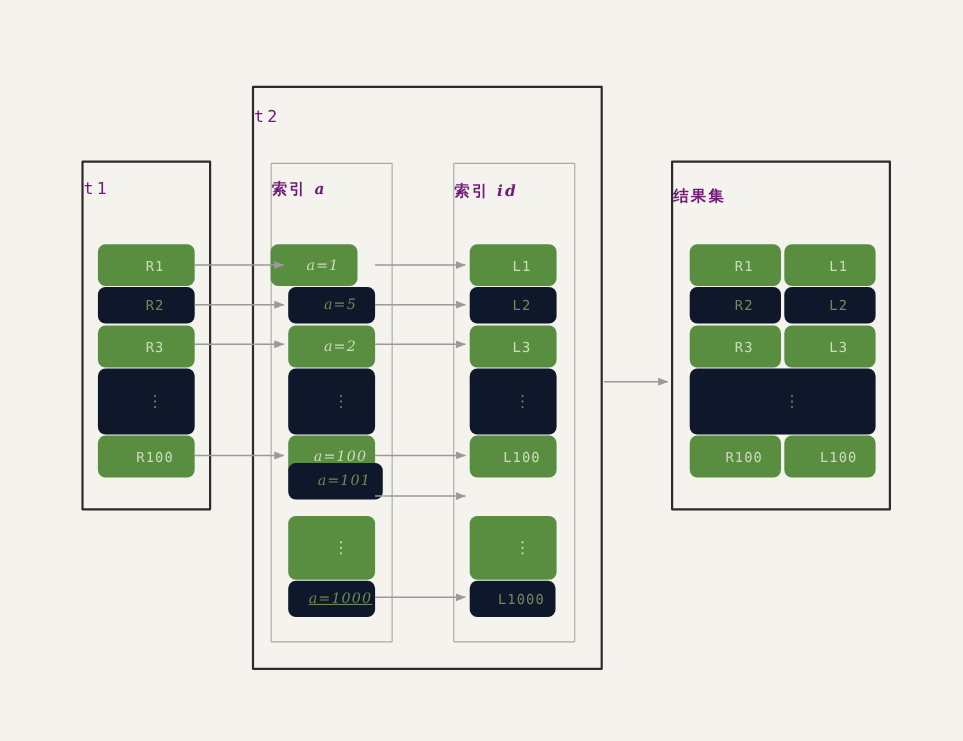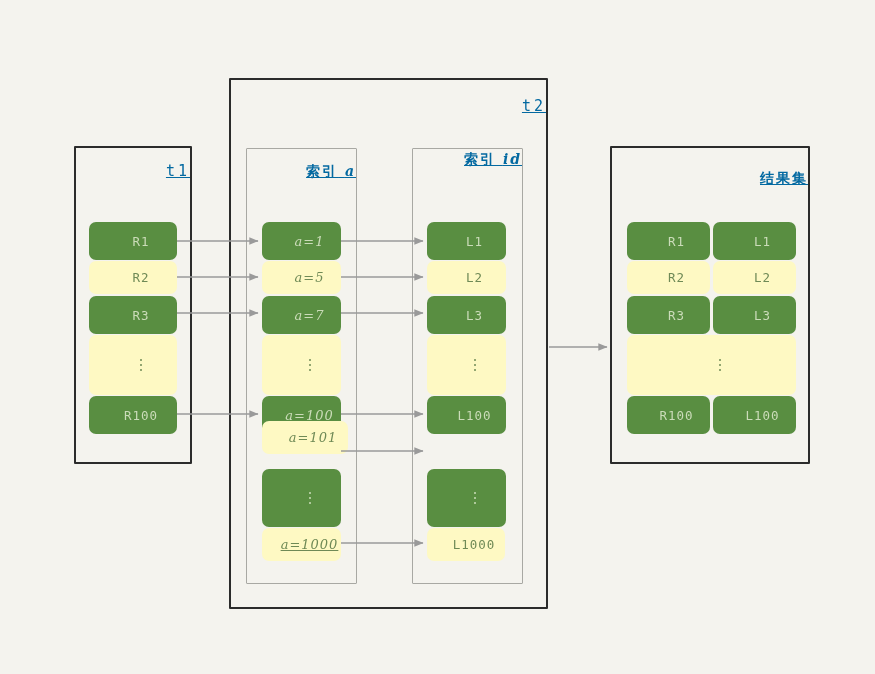--- a/index.html
+++ b/index.html
@@ -31,25 +31,24 @@
   .inner-box {
     position: absolute;
     background: #f4f3ee;
     border: 1.5px solid #a8a8a3;
     box-sizing: border-box;
     border-radius: 1px;
   }
   .box-title {
     position: absolute;
     width: 100%;
-    text-align: right;
-    color: #0369a1;
+    text-align: left;
+    color: #701a75;
     font-family: "DejaVu Sans Mono", monospace;
     letter-spacing: 2px;
-    text-decoration: underline;
   }
   .title-latin {
     font-size: 15px;
     font-family: "DejaVu Sans Mono", monospace;
     letter-spacing: 3px;
   }
   .title-cjk {
     font-size: 14px;
     font-family: "DejaVu Sans", sans-serif;
     font-weight: bold;
@@ -71,21 +70,21 @@
     font-family: "DejaVu Sans Mono", monospace;
     font-size: 12.5px;
     letter-spacing: 1px;
     padding-left: 16px;
   }
   .cell.dark {
     background: #598e41;
     color: #cbdcb9;
   }
   .cell.light {
-    background: #fef9c3;
+    background: #0f172a;
     color: #6f8a56;
   }
   .cell.italicv {
     font-style: italic;
     font-family: "DejaVu Serif", serif;
     font-size: 13px;
   }
   
   .vdots {
     display: flex;
@@ -133,39 +132,39 @@
     <div class="box-title title-latin" style="top:17px;">t2</div>
   </div>
 
   <div class="inner-box" style="left:246px; top:148px; width:111px; height:436px;">
     <div class="box-title title-cjk" style="top:14px;">
       <span>索引</span>
       <span class="latin-part">a</span>
     </div>
   </div>
 
-  <div class="cell dark italicv" style="left:262px; top:222px; width:79px; height:38px;">a=1</div>
+  <div class="cell dark italicv" style="left:246px; top:222px; width:79px; height:38px;">a=1</div>
   <div class="cell light italicv" style="left:262px; top:261px; width:79px; height:33px;">a=5</div>
-  <div class="cell dark italicv" style="left:262px; top:296px; width:79px; height:38px;">a=7</div>
+  <div class="cell dark italicv" style="left:262px; top:296px; width:79px; height:38px;">a=2</div>
   <div class="cell light vdots" style="left:262px; top:335px; width:79px; height:60px;">
     <i></i>
       <i></i>
       <i></i>
   </div>
   <div class="cell dark italicv" style="left:262px; top:396px; width:79px; height:38px;">a=100</div>
   <div class="cell light italicv" style="left:262px; top:421px; width:86px; height:33px;">a=101</div>
   <div class="cell dark vdots" style="left:262px; top:469px; width:79px; height:58px;">
     <i></i>
       <i></i>
       <i></i>
   </div>
   <div class="cell light italicv" style="left:262px; top:528px; width:79px; height:33px;text-decoration:underline;">a=1000</div>
 
   <div class="inner-box" style="left:412px; top:148px; width:111px; height:436px;">
-    <div class="box-title title-cjk" style="top:2px;">
+    <div class="box-title title-cjk" style="top:16px;">
       <span>索引</span>
       <span class="latin-part">id</span>
     </div>
   </div>
 
   <div class="cell dark" style="left:427px; top:222px; width:79px; height:38px;">L1</div>
   <div class="cell light" style="left:427px; top:261px; width:79px; height:33px;">L2</div>
   <div class="cell dark" style="left:427px; top:296px; width:79px; height:38px;">L3</div>
   <div class="cell light vdots" style="left:427px; top:335px; width:79px; height:60px;">
     <i></i>

